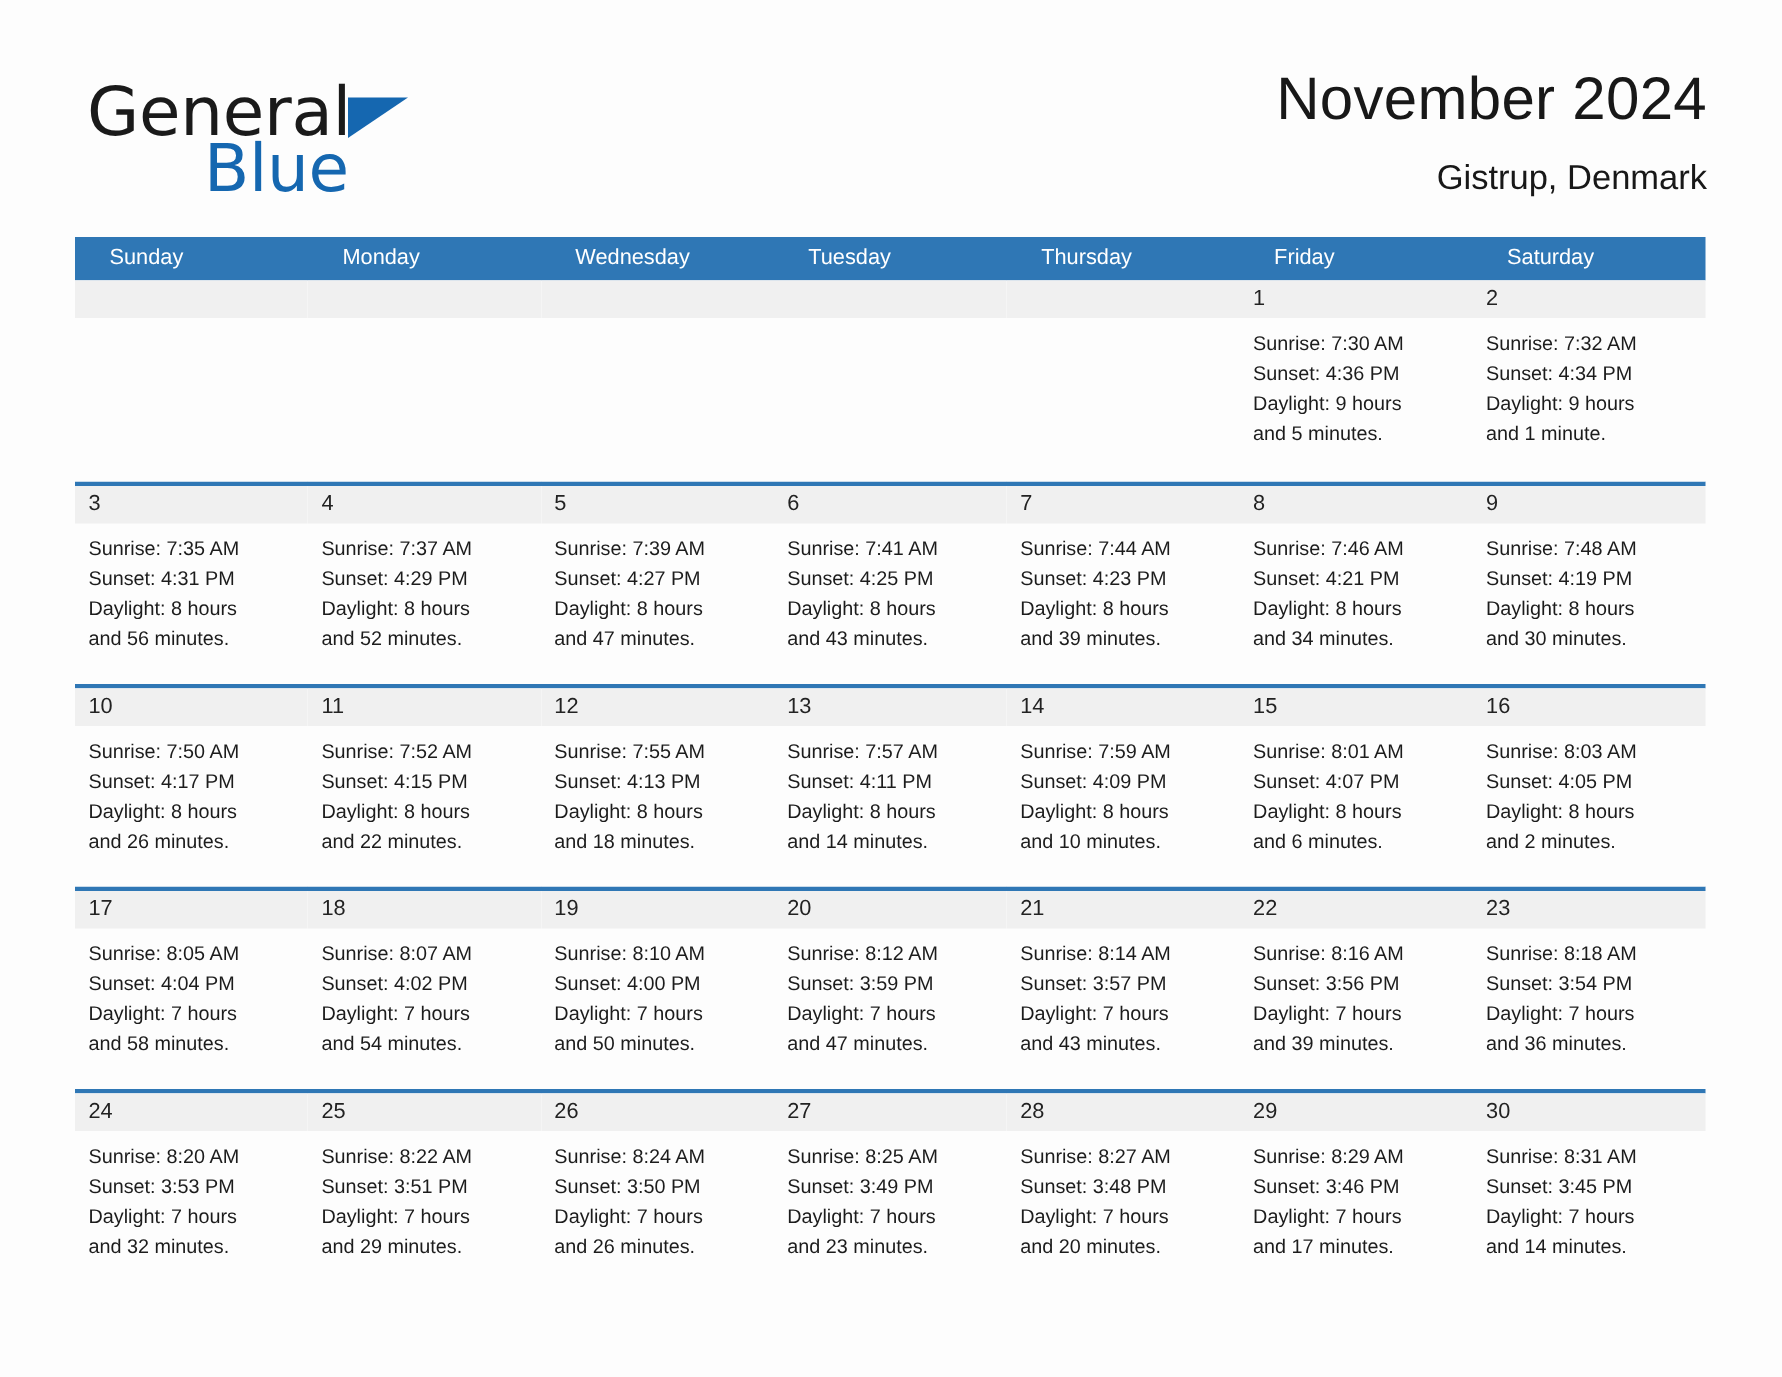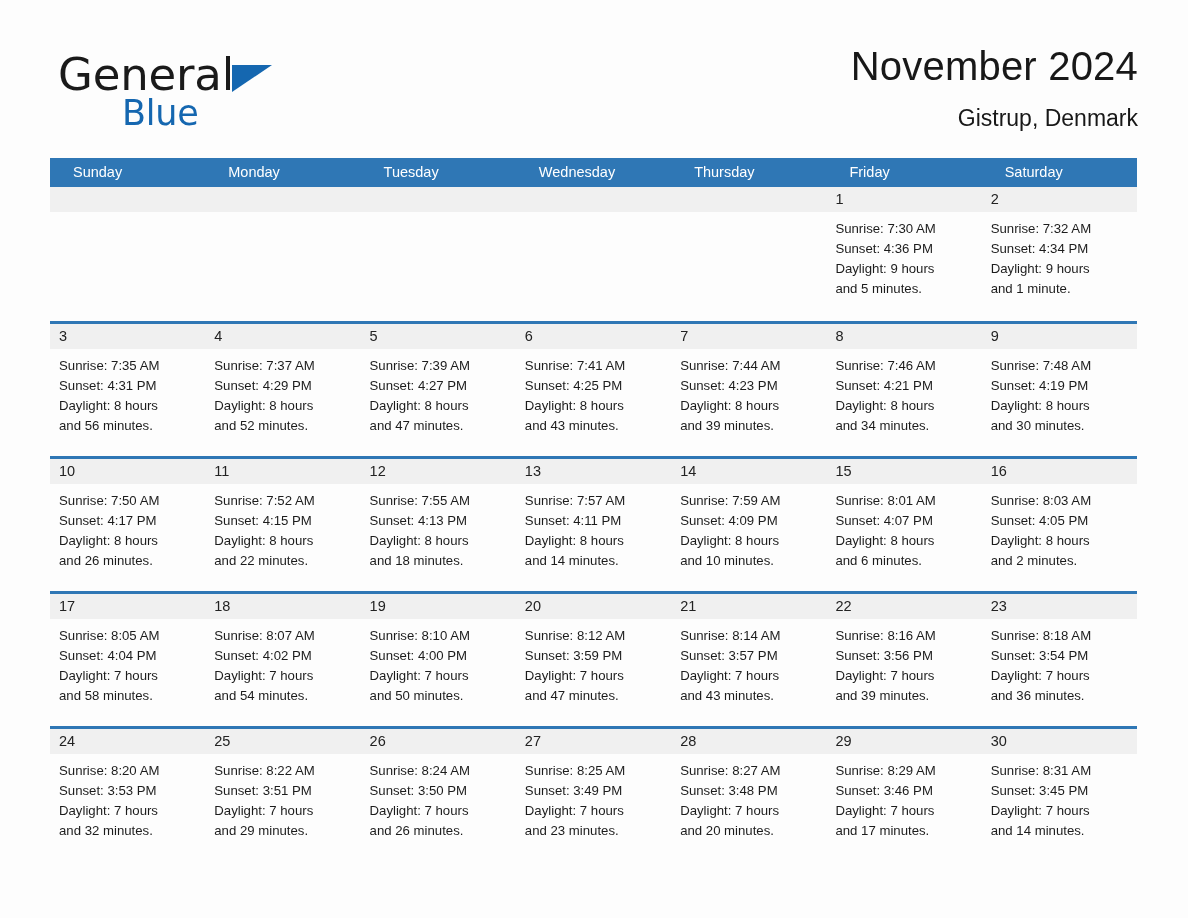--- a/index.html
+++ b/index.html
@@ -58,23 +58,23 @@
     width: 0;
     height: 0;
     margin-left: -2px;
     position: relative;
     top: 2px;
     border-left: 40px solid #1567b0;
     border-bottom: 27px solid transparent;
   }
   .brand-blue {
     position: absolute;
-    left: 64px;
+    left: 78px;
     top: 38px;
-    font-size: 35px;
+    font-size: 44px;
     color: #1567b0;
     font-weight: 400;
     letter-spacing: -0.2px;
     line-height: 42px;
     font-family: "DejaVu Sans", sans-serif;
   }
 
   .title-block {
     position: absolute;
     right: 0;
@@ -177,22 +177,22 @@
       <div class="cal-subtitle">Gistrup, Denmark</div>
     </div>
 
   </div>
 
   <div class="calendar">
 
     <div class="week-header">
       <div class="dayname">Sunday</div>
       <div class="dayname">Monday</div>
+      <div class="dayname">Wednesday</div>
       <div class="dayname">Tuesday</div>
-      <div class="dayname">Wednesday</div>
       <div class="dayname">Thursday</div>
       <div class="dayname">Friday</div>
       <div class="dayname">Saturday</div>
     </div>
 
     <div id="weeks-container">
         <div class="week first h1">
           <div class="day empty">
             <div class="daynum"></div>
           </div>

